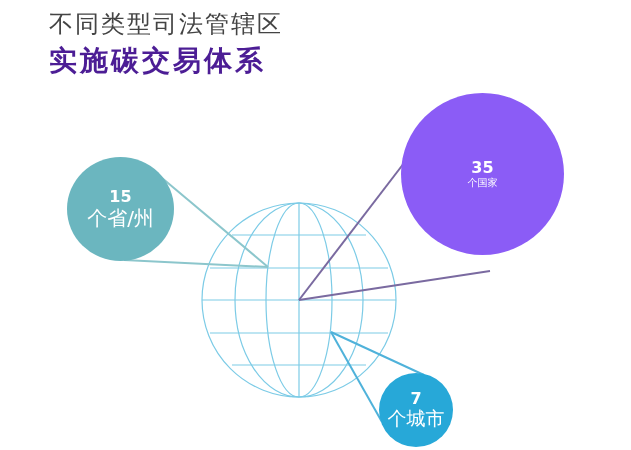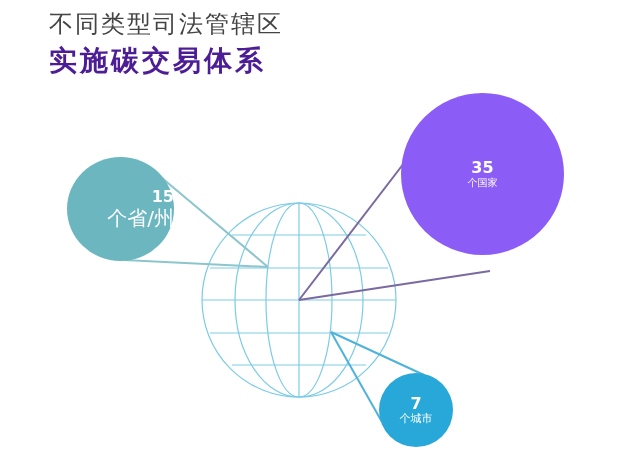--- a/index.html
+++ b/index.html
@@ -6,26 +6,26 @@
   body { width: 631px; height: 450px; position: relative; overflow: hidden;
          font-family: "DejaVu Sans", "Liberation Sans", sans-serif; }
   .title { position: absolute; left: 17px; width: 631px; text-align: left; color: #3a3a3a; margin-left: 32px; }
   .title1 { top: 8px; font-size: 24px; font-weight: 300; letter-spacing: 2px; color: #444; }
   .title2 { top: 42px; font-size: 28px; font-weight: bold; letter-spacing: 3px; color: #4c1d95; }
   svg.art { position: absolute; left: 0; top: 0; }
   .bubble { position: absolute; border-radius: 50%; color: #ffffff; text-align: center;
             display: flex; flex-direction: column; align-items: center; justify-content: center; }
   .bubble .num { font-weight: bold; line-height: 1.1; }
   .bubble .lbl { line-height: 1.2; }
-  #b-prov { left: 67px; top: 157px; width: 107px; height: 104px; background: #6bb6bf; align-items: flex-end; }
+  #b-prov { left: 67px; top: 157px; width: 107px; height: 104px; background: #6bb6bf; }
   #b-prov .num { font-size: 16px; } #b-prov .lbl { font-size: 20px; }
   #b-country { left: 401px; top: 93px; width: 163px; height: 162px; background: #8b5cf6; }
   #b-country .num { font-size: 16px; } #b-country .lbl { font-size: 10px; }
   #b-city { left: 379px; top: 373px; width: 74px; height: 74px; background: #27a8d8; }
-  #b-city .num { font-size: 16px; } #b-city .lbl { font-size: 11px; }
+  #b-city .num { font-size: 16px; } #b-city .lbl { font-size: 19px; }
 </style>
 </head>
 <body>
 
 <div class="title title1">不同类型司法管辖区</div>
 <div class="title title2">实施碳交易体系</div>
 
 <svg class="art" width="631" height="450" viewBox="0 0 631 450">
   <g fill="none" stroke="#7ccbe6" stroke-width="1.2">
     <circle cx="299" cy="300" r="97"></circle>

